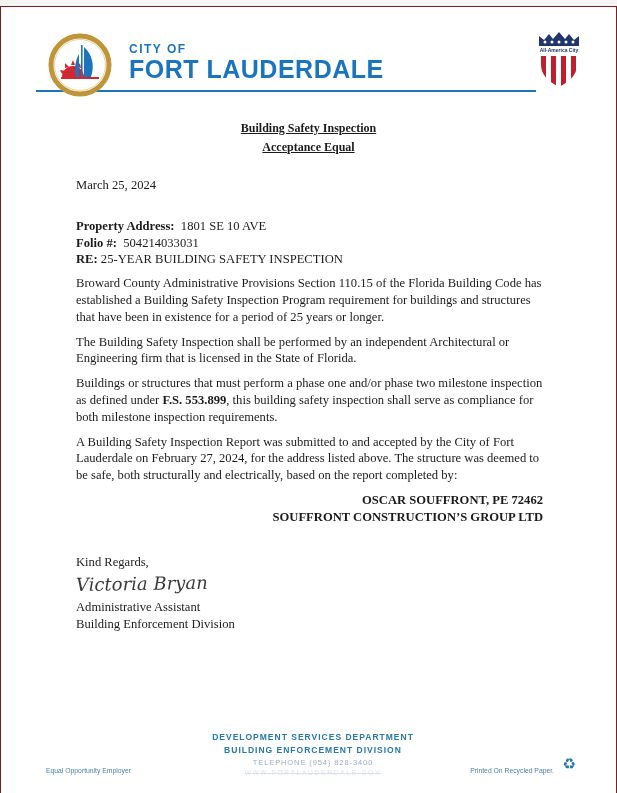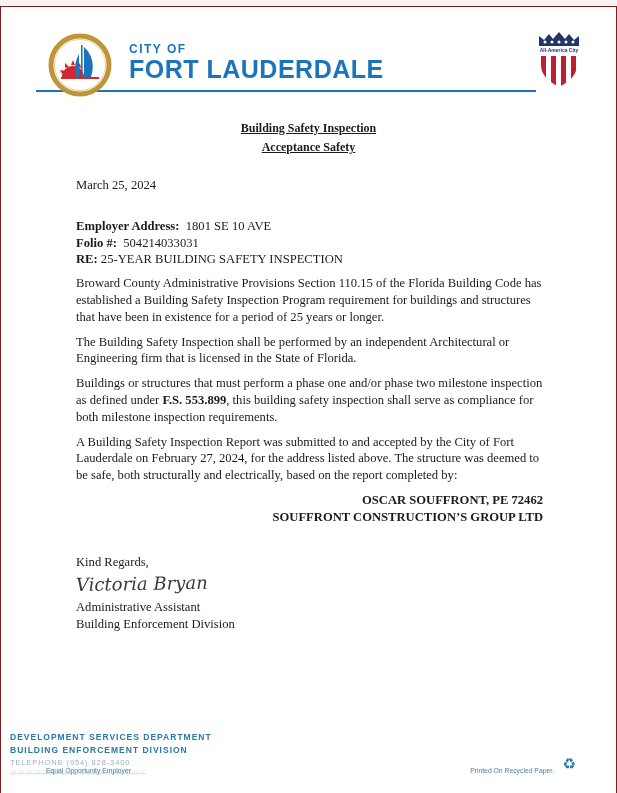--- a/index.html
+++ b/index.html
@@ -42,21 +42,21 @@
   .signature {
     font-family:"DejaVu Serif", serif;
     font-style:italic; font-size:18px; line-height:24px;
     color:#3a3a3a; transform:rotate(-1deg); transform-origin:left;
     margin:0 0 2px 0;
   }
 
   
   .footer-center {
     position:absolute; top:724px; left:0; right:0;
-    font-family:"Liberation Sans", sans-serif;padding-left:9px;
+    text-align:center; font-family:"Liberation Sans", sans-serif;padding-left:9px;
   }
   .footer-dept { font-size:8.5px; font-weight:bold; letter-spacing:1px; color:#2878A8; line-height:13px; }
   .footer-addr { font-size:7.5px; letter-spacing:0.9px; color:#9AAFC2; line-height:11px; }
   .footer-web  { font-size:6.5px; letter-spacing:1.8px; color:#9AAFC2; opacity:0.35; text-decoration:line-through; line-height:10px; }
   .footer-left {
     position:absolute; top:760px; left:45px;
     font-family:"Liberation Sans", sans-serif; font-size:6.8px; color:#4B7FA6;
   }
   .footer-right {
     position:absolute; top:760px; right:62px;
@@ -117,30 +117,30 @@
         <rect x="5" y="26" width="5" height="32" fill="#BF1E2E"></rect>
         <rect x="15" y="26" width="5" height="32" fill="#BF1E2E"></rect>
         <rect x="25" y="26" width="5" height="32" fill="#BF1E2E"></rect>
         <rect x="35" y="26" width="5" height="32" fill="#BF1E2E"></rect>
       </g>
     </svg>
   </div>
 
   <div class="doc-title">
     <div><span>Building Safety Inspection</span></div>
-    <div><span>Acceptance Safety</span></div>
+    <div><span>Acceptance Equal</span></div>
   </div>
 
   <div class="body">
 
     <p class="date">March 25, 2024</p>
 
     <div class="prop-block">
       <div>
-        <span class="b">Employer Address:</span>&nbsp;&nbsp;<span>1801 SE 10 AVE</span>
+        <span class="b">Property Address:</span>&nbsp;&nbsp;<span>1801 SE 10 AVE</span>
       </div>
       <div>
         <span class="b">Folio #:</span>&nbsp;&nbsp;<span>504214033031</span>
       </div>
       <div>
         <span class="b">RE:</span> <span>25-YEAR BUILDING SAFETY INSPECTION</span>
       </div>
     </div>
 
     <p class="para">Broward County Administrative Provisions Section 110.15 of the Florida Building Code has established a Building Safety Inspection Program requirement for buildings and structures that have been in existence for a period of 25 years or longer.</p>

